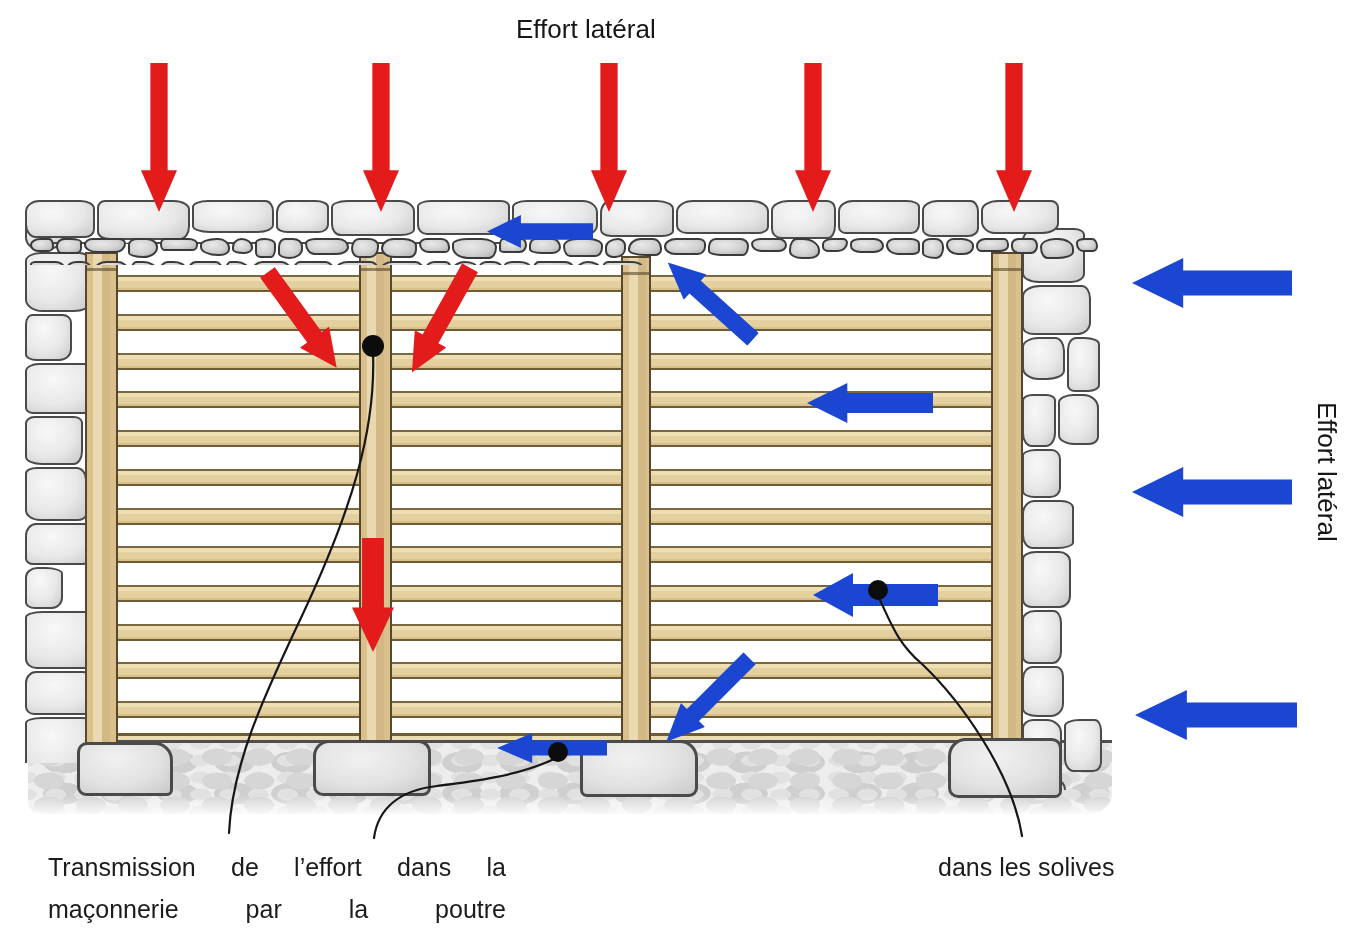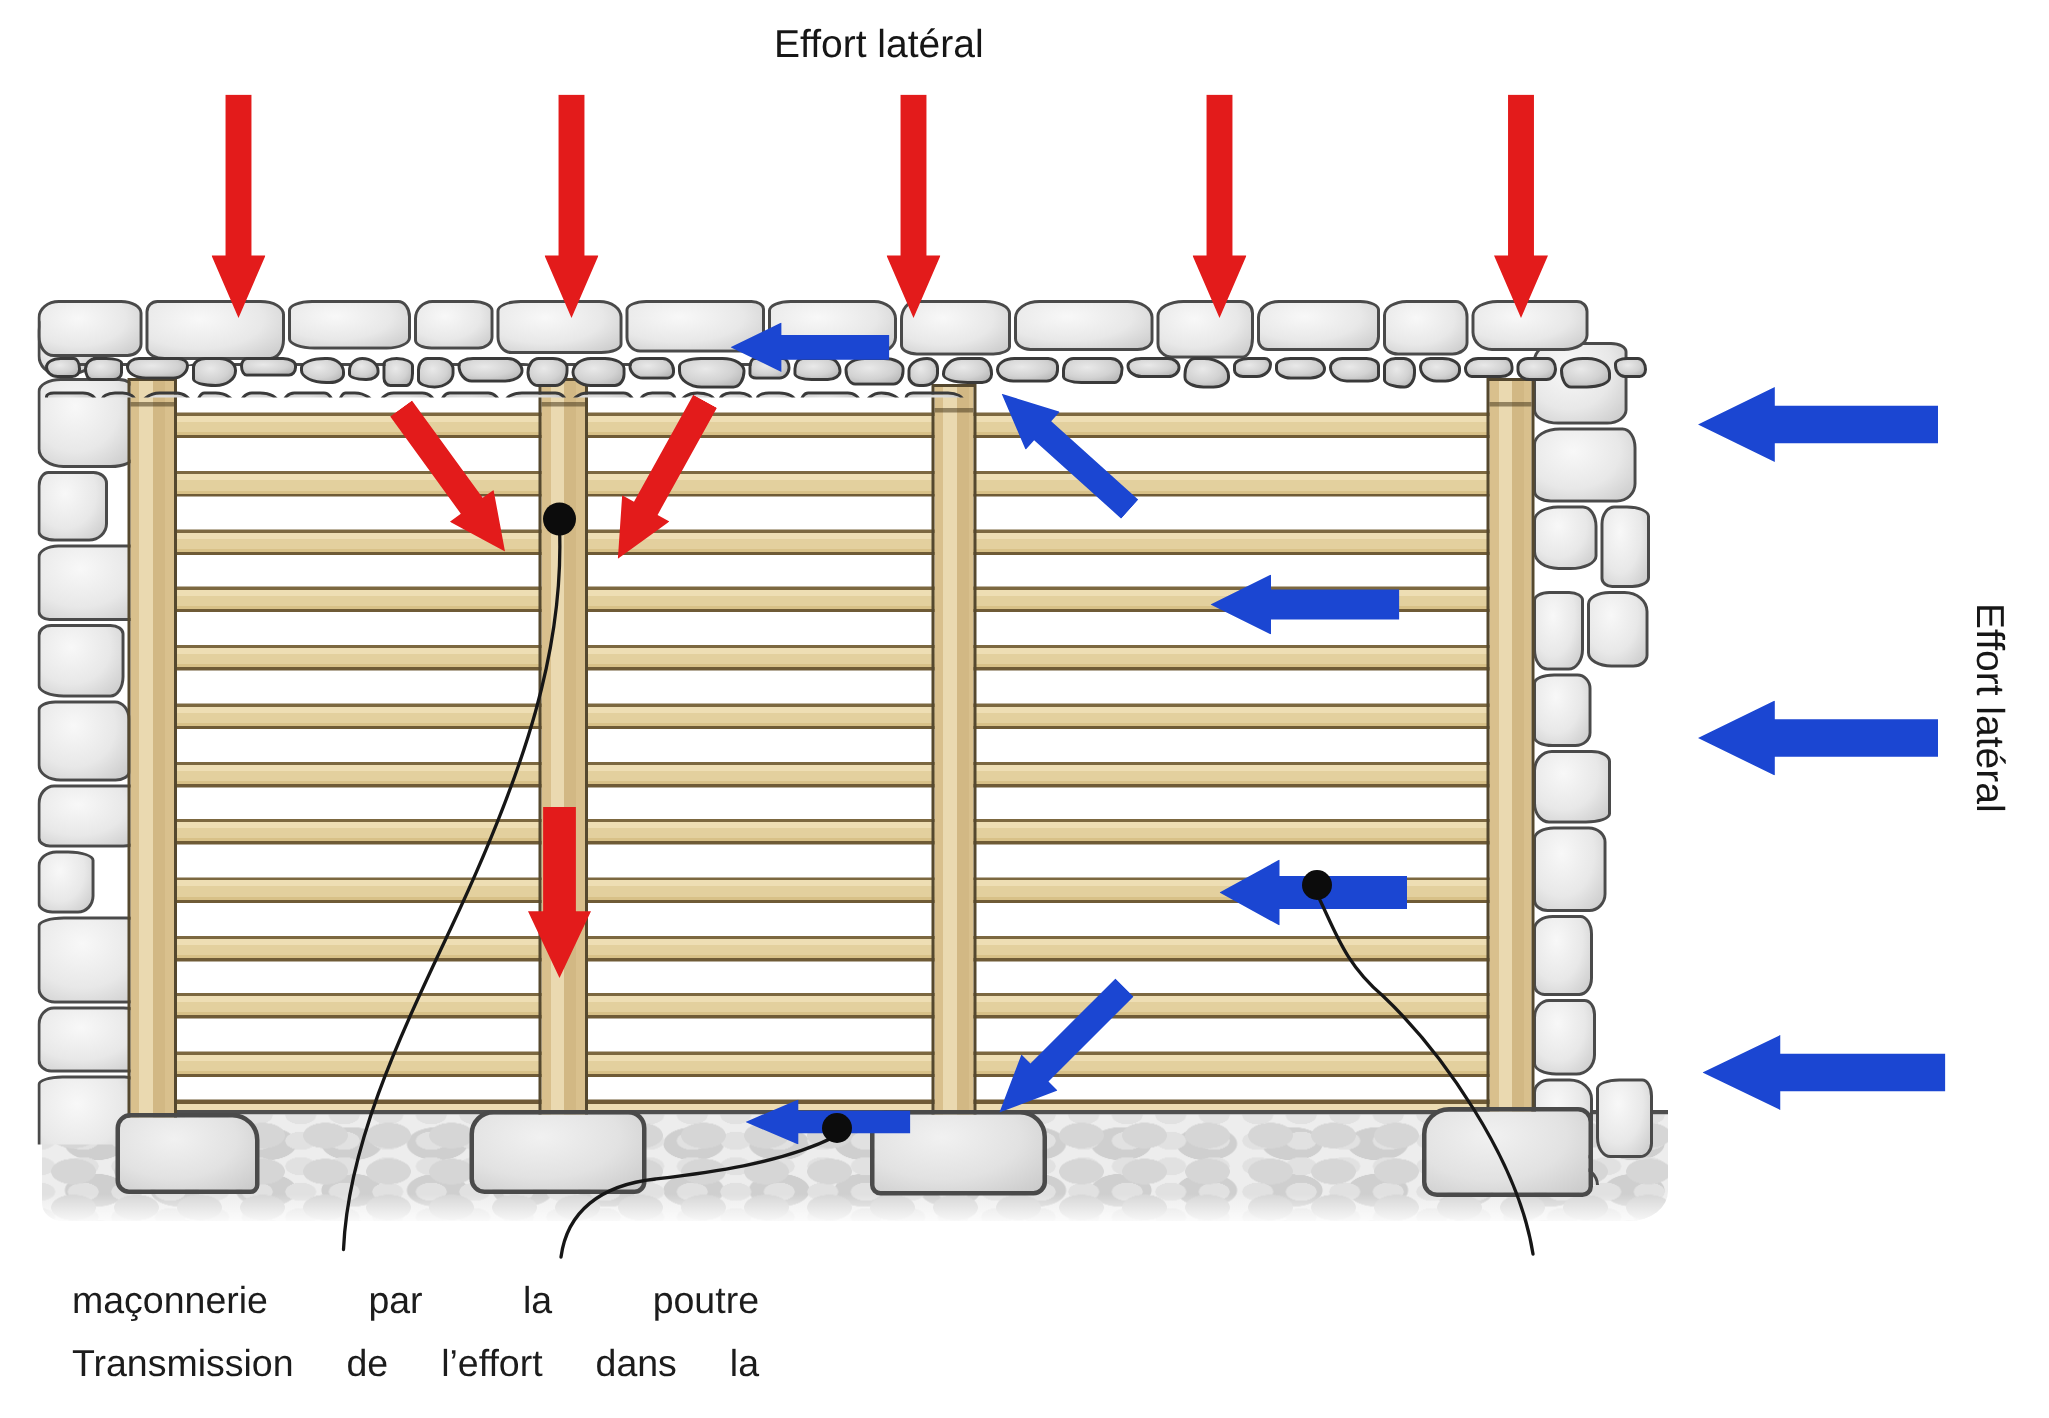--- a/index.html
+++ b/index.html
@@ -226,20 +226,21 @@
   </svg>
 
   <div class="dot" style="left:362px;top:335px;width:22px;height:22px;"></div>
   <div class="dot" style="left:548px;top:742px;width:20px;height:20px;"></div>
   <div class="dot" style="left:868px;top:580px;width:20px;height:20px;"></div>
 
   <div class="lbl" style="left:516px;top:14px;">Effort latéral</div>
   <div class="lbl lbl-right" style="left:1311px;top:402px;height:175px;">Effort latéral</div>
 
   <div class="caption justify" style="left:48px;top:846px;width:458px;">
+    <span style="display:block">Transmission de l’effort dans la</span>
     <span style="display:block">maçonnerie par la poutre</span>
-    <span style="display:block">Transmission de l’effort dans la</span>
   </div>
 
   <div class="caption" style="left:938px;top:846px;width:270px;">
+    <span style="display:block">dans les solives</span>
   </div>
 
 </div>
 
 </body></html>

